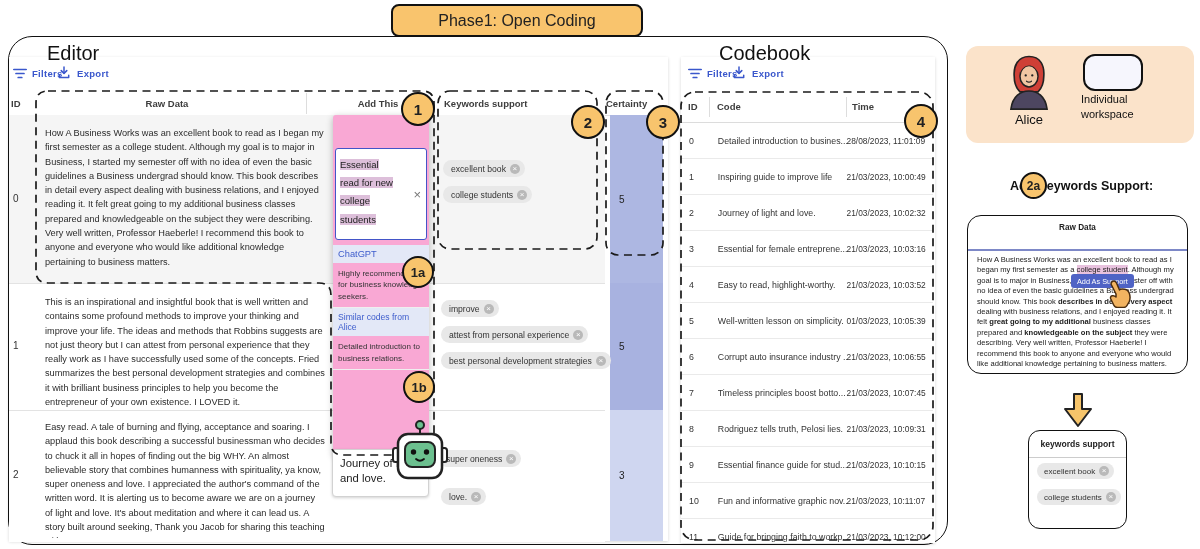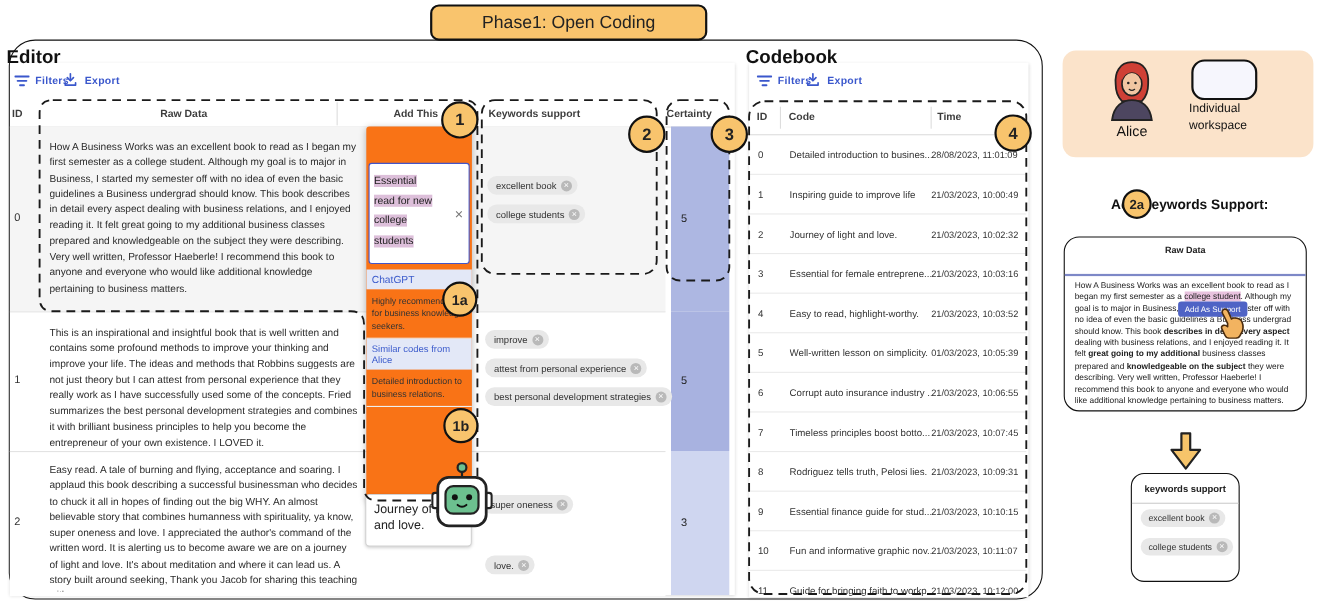--- a/index.html
+++ b/index.html
@@ -6,39 +6,39 @@
   #stage{position:relative;width:1200px;height:549px;background:#fff;
          font-family:"Liberation Sans", sans-serif;color:#222;overflow:hidden;}
   .abs{position:absolute;}
   
   #main-panel{left:8px;top:36px;width:938px;height:507px;border:1.7px solid #111;
               border-radius:24px;background:#fff;}
   .paper-card{background:#fff;box-shadow:0 1px 3px rgba(0,0,0,0.16);}
   #title-badge{left:391px;top:4px;width:248px;height:29px;background:#f9c46d;
                border:2px solid #111;border-radius:8px;display:flex;align-items:center;
                justify-content:center;font-size:16px;font-weight:500;z-index:8;}
-  .panel-title{font-size:17px;font-weight:700;color:#111;}
+  .panel-title{font-size:20px;font-weight:400;color:#111;margin-left:41px;}
   
   .tb-label{font-size:9.5px;font-weight:600;color:#3a57cc;letter-spacing:.3px;cursor:pointer;}
   
   .col-head{font-size:9.5px;font-weight:600;color:#3d3d3d;}
   .vsep{width:1px;background:#ddd;}
   .hline{height:1px;background:#e0e0e0;}
   
   .rawtext{font-size:9.2px;line-height:14.3px;color:#2b2b2b;}
   .row-id{font-size:10px;color:#333;}
   .cert-cell{width:53px;display:flex;align-items:center;font-size:10px;color:#222;padding-left:9px;box-sizing:border-box;}
   
   .chip{position:absolute;display:inline-flex;align-items:center;height:17px;background:#e8e8e8;
         border-radius:10px;padding:0 5px 0 8px;font-size:8.6px;color:#333;white-space:nowrap;z-index:1;}
   .chip-x{width:10px;height:10px;border-radius:50%;background:#b9b9b9;margin-left:4px;
           display:inline-flex;align-items:center;justify-content:center;color:#fff;font-size:8px;line-height:1;cursor:pointer;}
   .chip-x::before{content:"×";}
   
-  #dropdown{left:333px;top:115px;width:96px;height:340px;background:#f97316;z-index:3;
+  #dropdown{left:333px;top:115px;width:96px;height:340px;background:#f9a8d4;z-index:3;
             box-shadow:0 2px 7px rgba(0,0,0,0.28);border-radius:3px;overflow:hidden;box-sizing:border-box;}
   #code-input{margin:33px 2px 5px 2px;height:92px;border:1.5px solid #4355c8;border-radius:3px;
               background:#fff;position:relative;box-sizing:border-box;padding:5px 24px 4px 4px;}
   .hl-text{background:#ddbfda;font-size:9.5px;line-height:15.2px;color:#222;
            -webkit-box-decoration-break:clone;box-decoration-break:clone;display:inline;width:54px;}
   #code-input .hl-wrap{display:inline-block;width:54px;}
   .input-close{position:absolute;right:5px;top:38px;color:#777;font-size:13px;cursor:pointer;}
   .input-close::before{content:"×";}
   .dd-header{background:#e3e8f7;color:#3d5ccc;font-size:9.3px;padding:4px 5px;}
   .dd-header.small{font-size:8.6px;}
@@ -159,21 +159,21 @@
     </div>
   <div class="chip" style="left:441px;top:352px;">
       <span>best personal development strategies</span>
       <span class="chip-x"></span>
     </div>
 
   <div class="chip" style="left:438px;top:450px;">
       <span>super oneness</span>
       <span class="chip-x"></span>
     </div>
-  <div class="chip" style="left:441px;top:505px;">
+  <div class="chip" style="left:441px;top:488px;">
       <span>love.</span>
       <span class="chip-x"></span>
     </div>
 
   <div class="abs" id="dropdown">
     <div id="code-input">
       <span class="hl-wrap"><span class="hl-text">Essential read for new college students</span></span>
       <span class="input-close"></span>
     </div>
     <div class="dd-header">ChatGPT</div>

